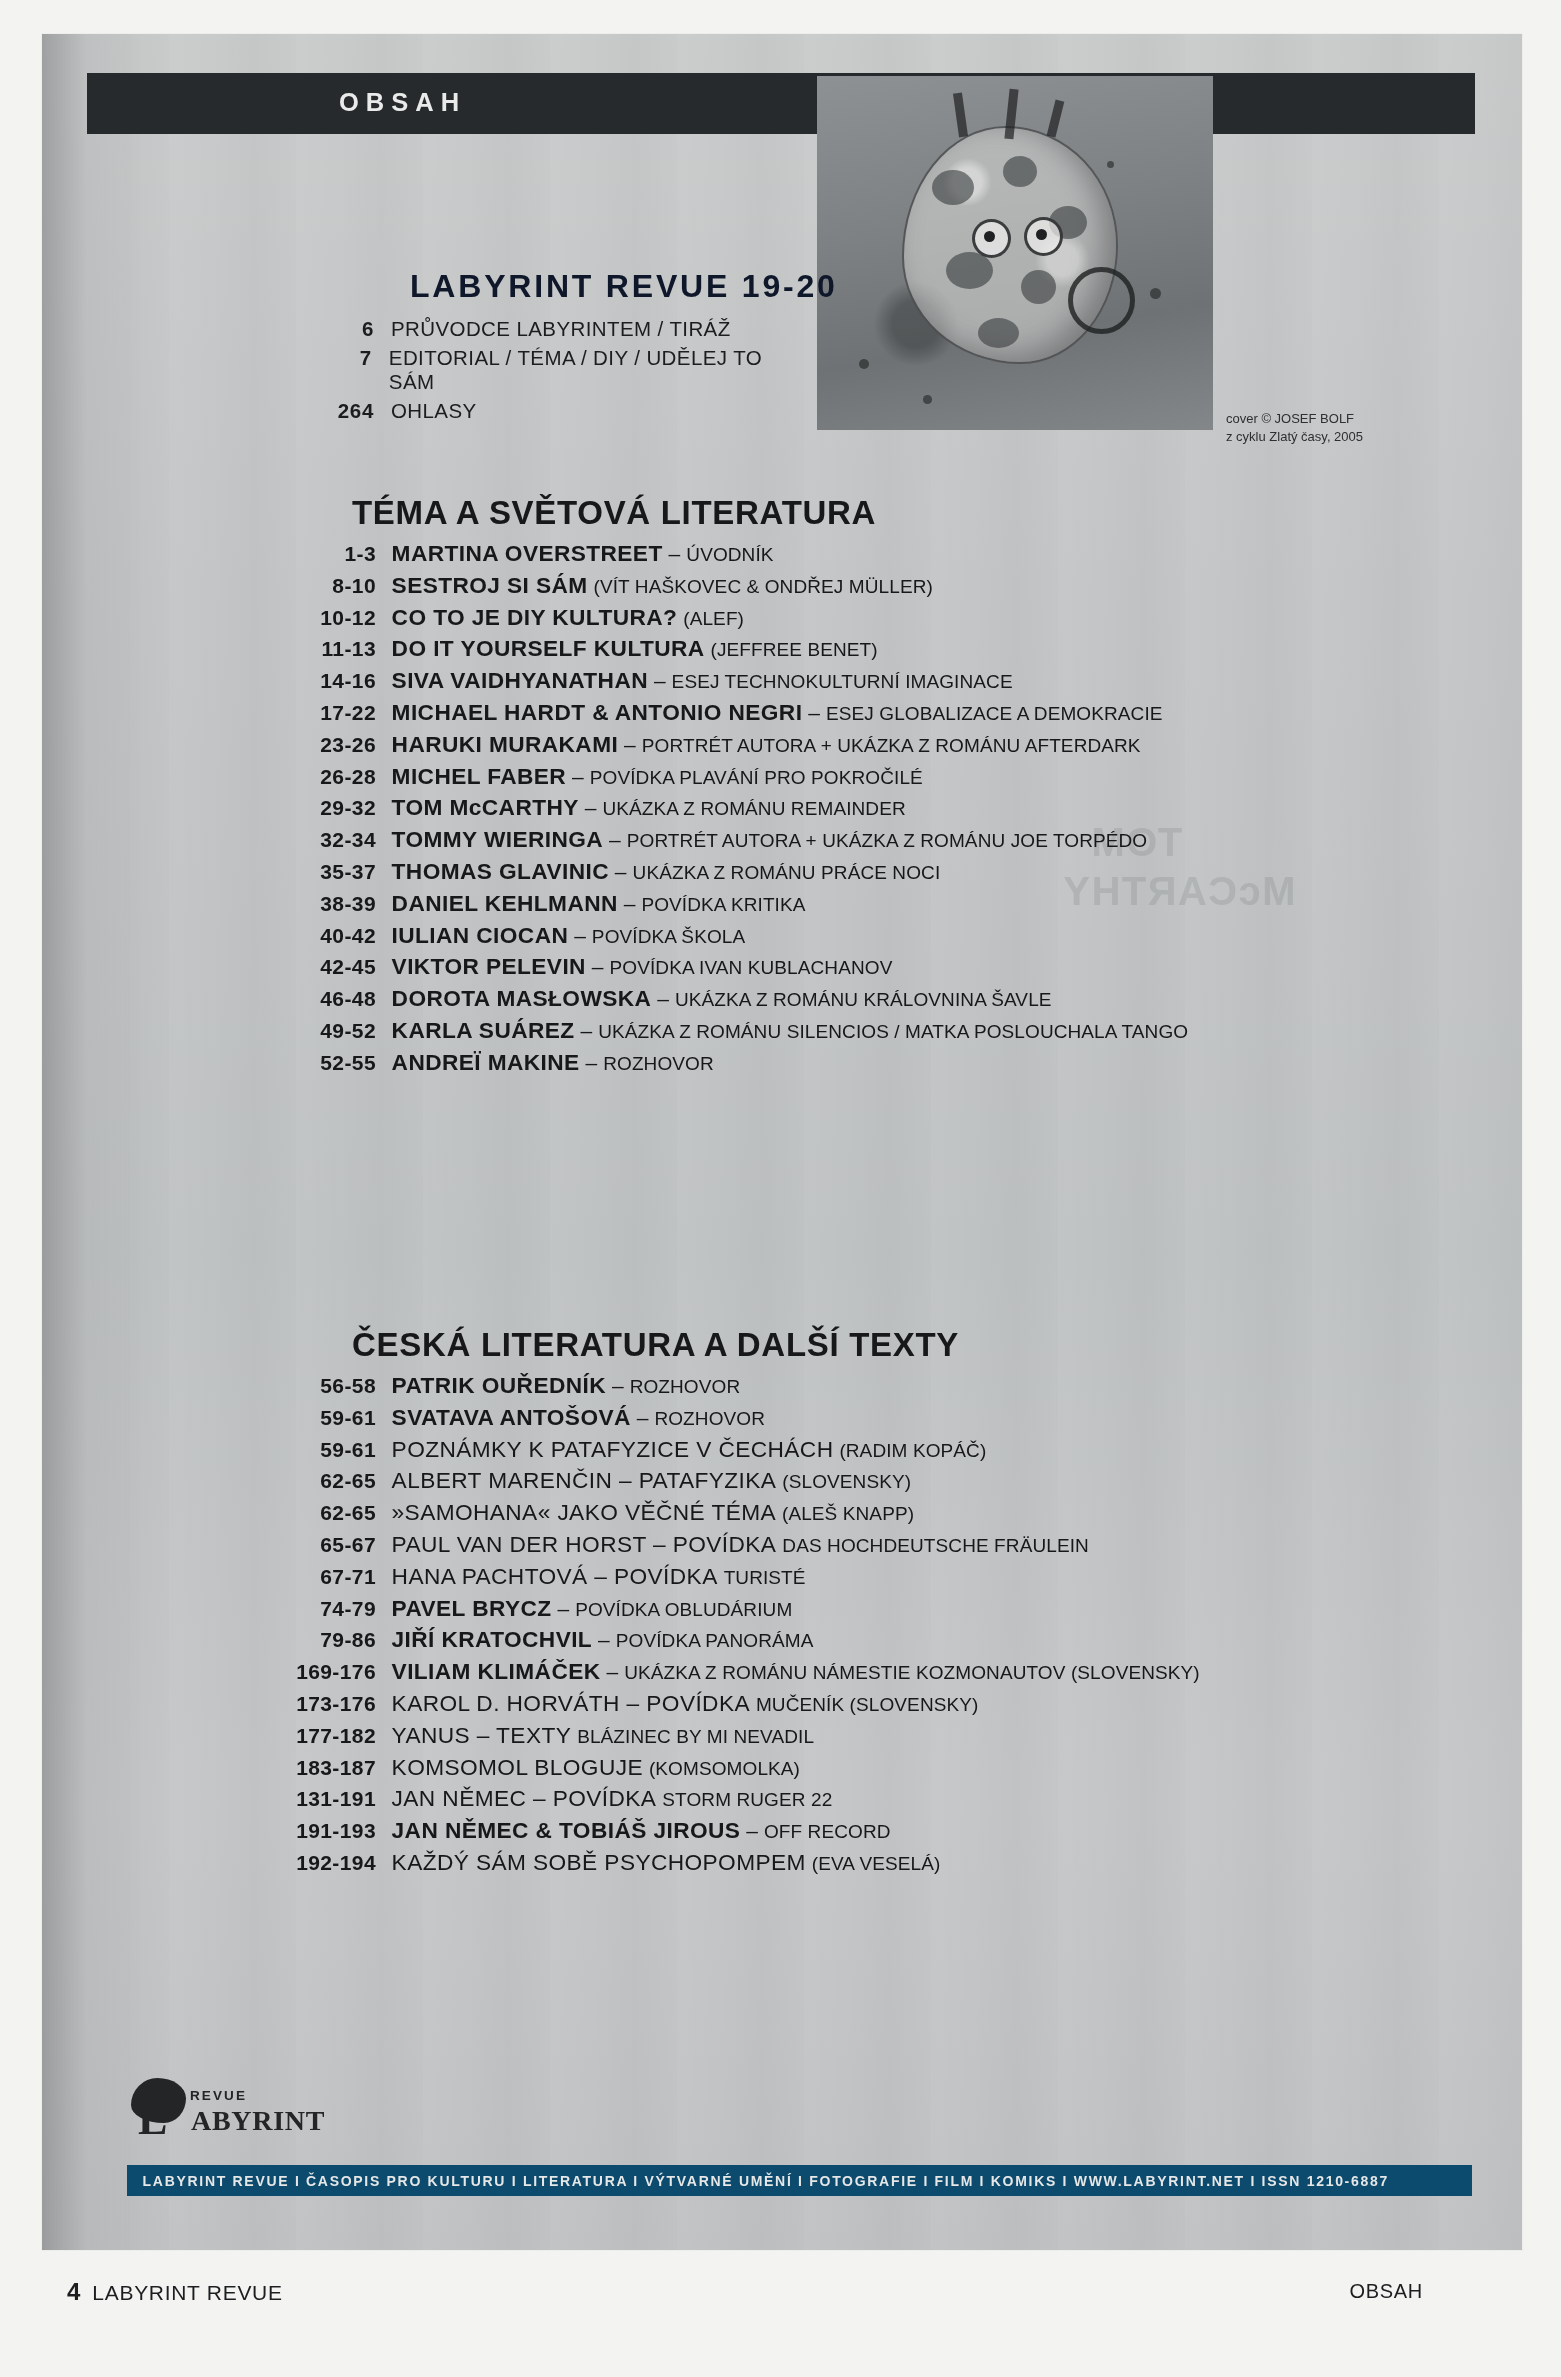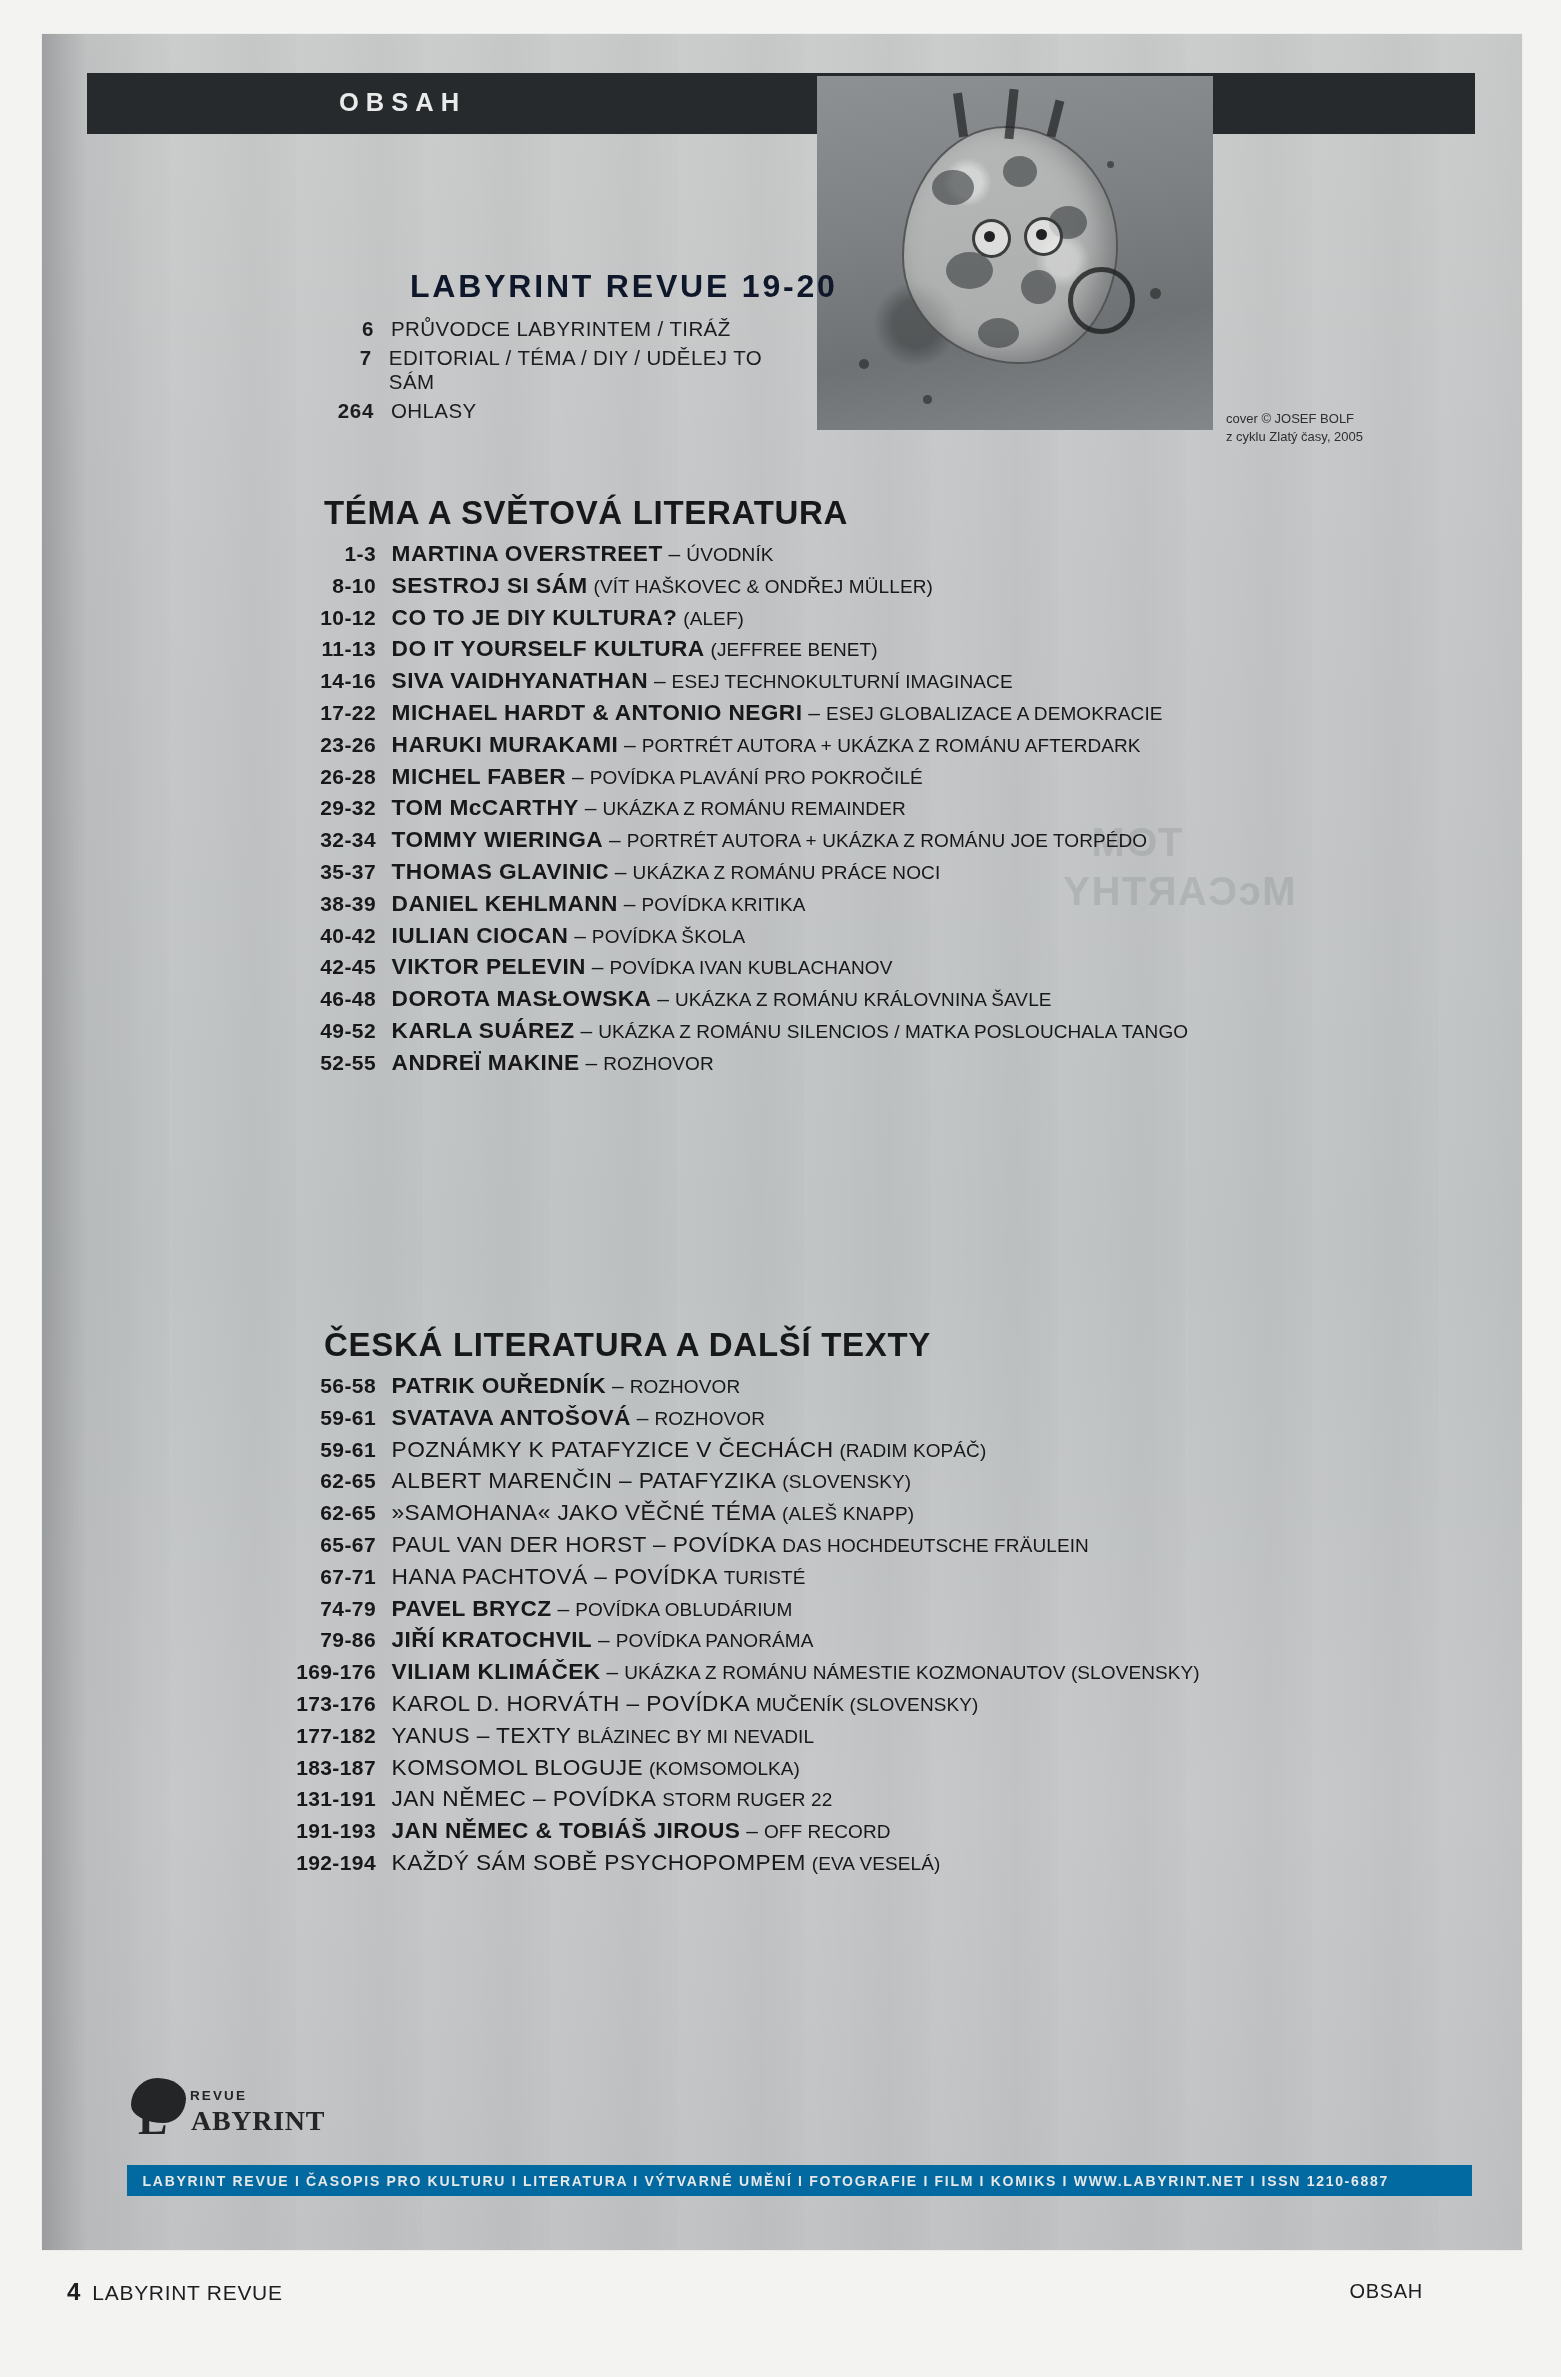--- a/index.html
+++ b/index.html
@@ -195,21 +195,21 @@
   .section {
     position: absolute;
     left: 212px;
     width: 1204px;
   }
   .section-title {
     font-size: 33px;
     font-weight: bold;
     letter-spacing: 0.7px;
     color: #16181a;
-    margin-left: 70px;
+    margin-left: 98px;
     margin-bottom: 10px;
     font-family: "Liberation Sans", sans-serif;
   }
   .entry {
     display: flex;
     align-items: baseline;
     margin-bottom: 7.8px;
   }
   .entry .pages {
     width: 122px;
@@ -291,21 +291,21 @@
     font-family: "Liberation Serif", serif;
   }
 
   
   .footer-strip {
     position: absolute;
     left: 85px;
     top: 2131px;
     width: 1345px;
     height: 31px;
-    background: #0369a1;
+    background: #0c4a6e;
     color: #e6e7e7;
     font-size: 14px;
     letter-spacing: 1.7px;
     display: flex;
     align-items: center;
     padding-left: 15.6px;
     box-sizing: border-box;
     font-weight: bold;
     font-family: "Liberation Sans", sans-serif;
   }

